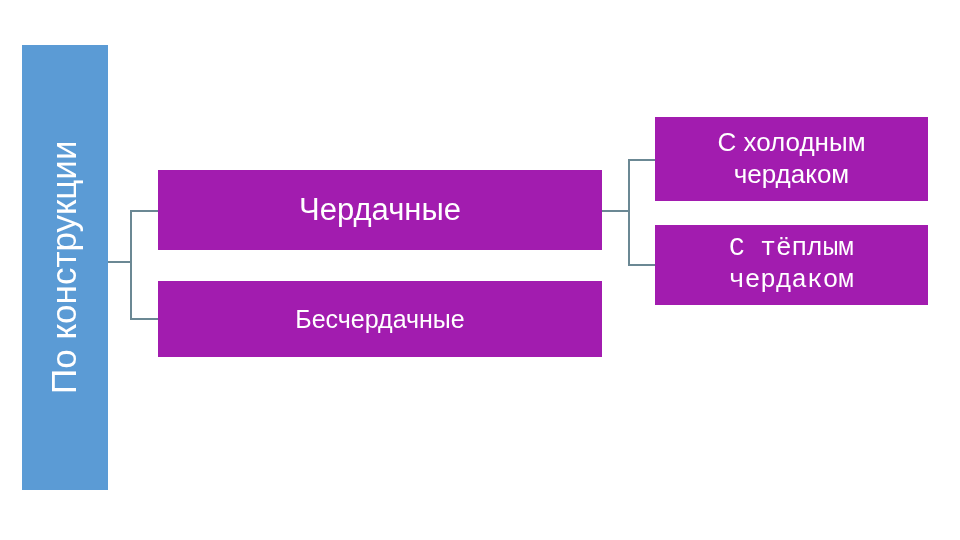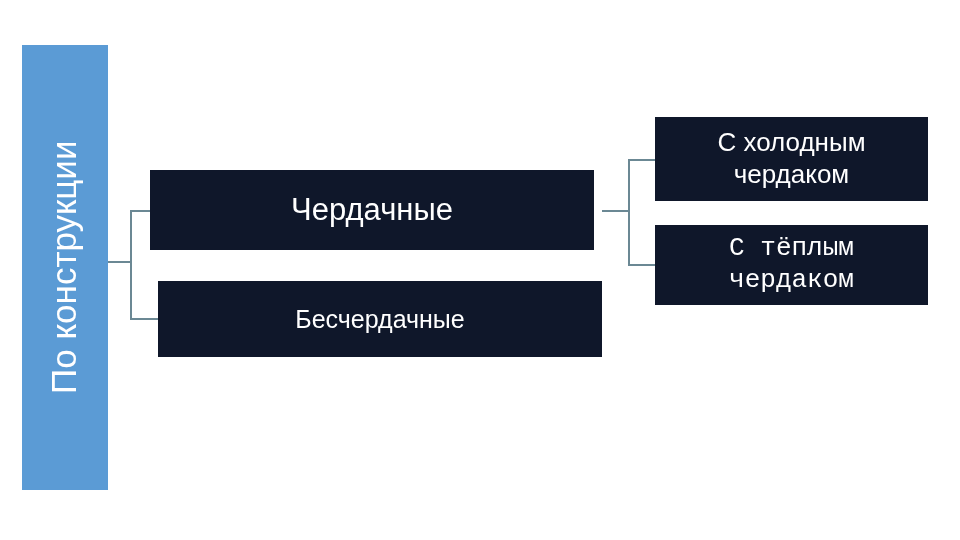--- a/index.html
+++ b/index.html
@@ -36,37 +36,37 @@
     line-height: 1.1;
     white-space: nowrap;
     transform: rotate(-90deg);
     transform-origin: center center;
     letter-spacing: 0px;
   }
 
   
   .node-box {
     position: absolute;
-    background: #0f172a;
+    background: #a21caf;
     color: #ffffff;
     display: flex;
     align-items: center;
     justify-content: center;
     text-align: center;
     box-sizing: border-box;
   }
   .node-label {
     color: #ffffff;
     display: block;
     width: 100%;
     text-align: center;
   }
 
   .box-cherdachnye {
-    left: 150px;
+    left: 158px;
     top: 170px;
     width: 444px;
     height: 80px;
   }
   .box-cherdachnye .node-label {
     font-size: 31px;
     line-height: 1.15;
   }
 
   .box-bescherdachnye {

